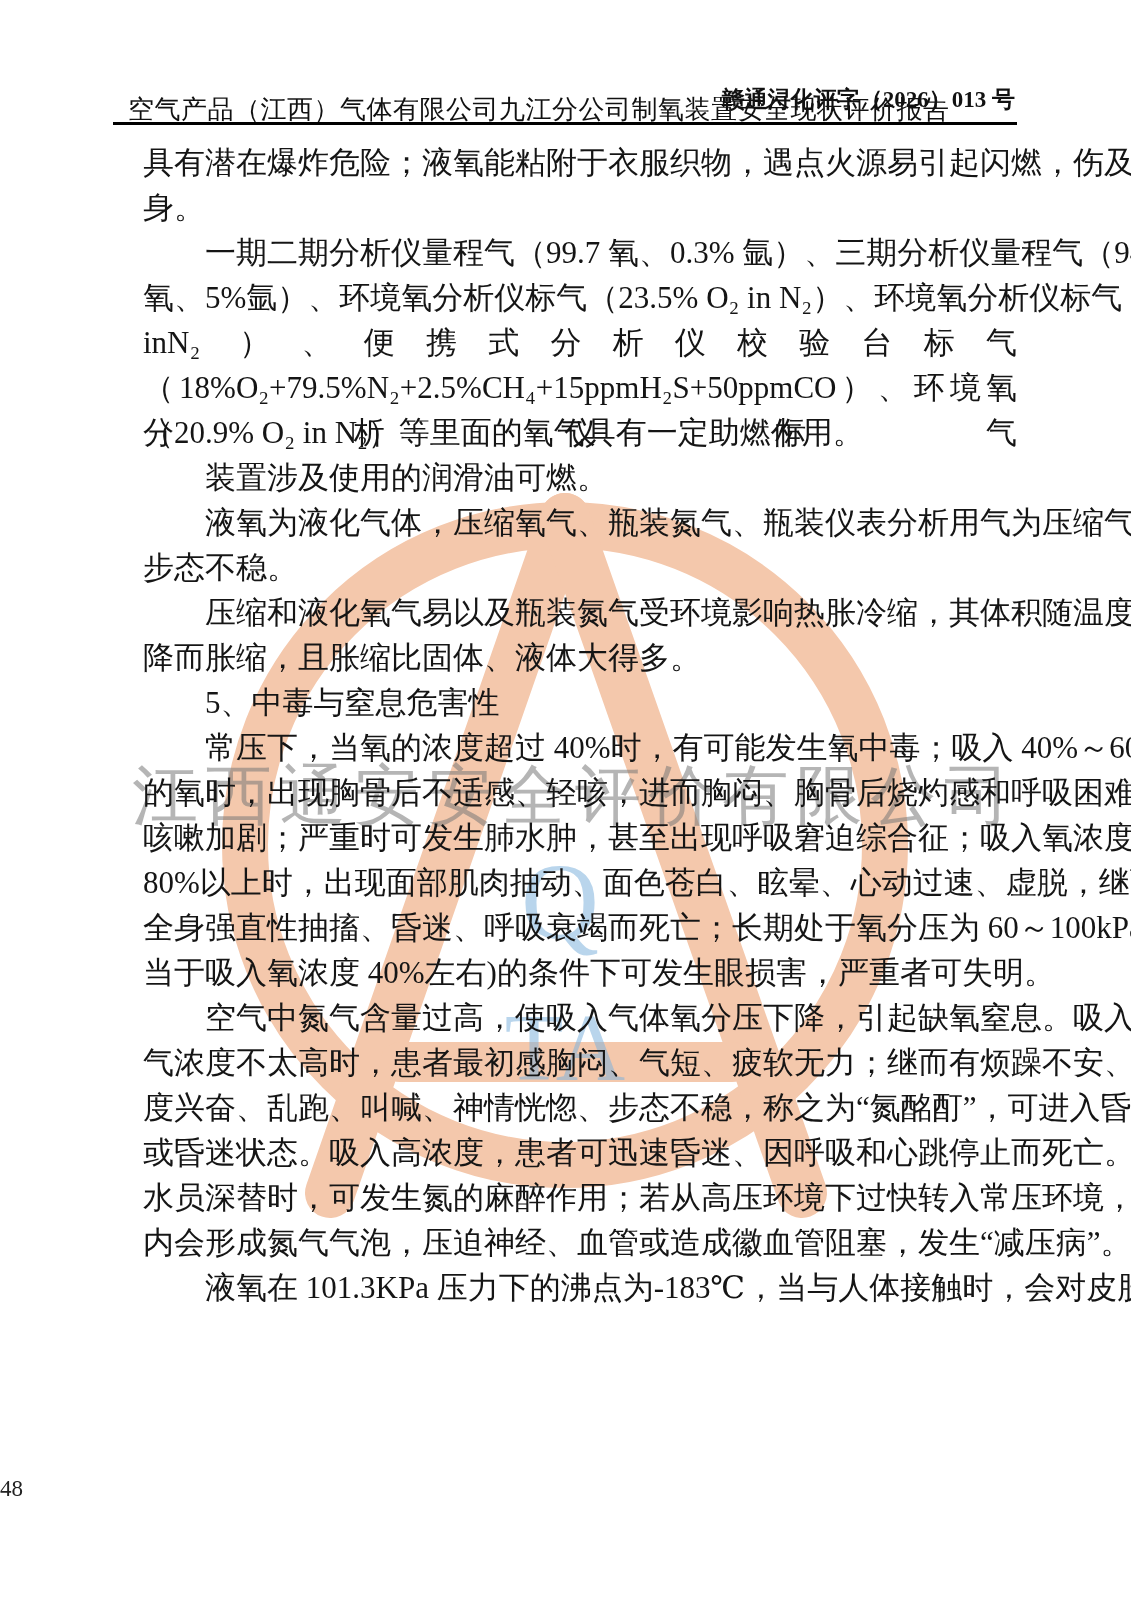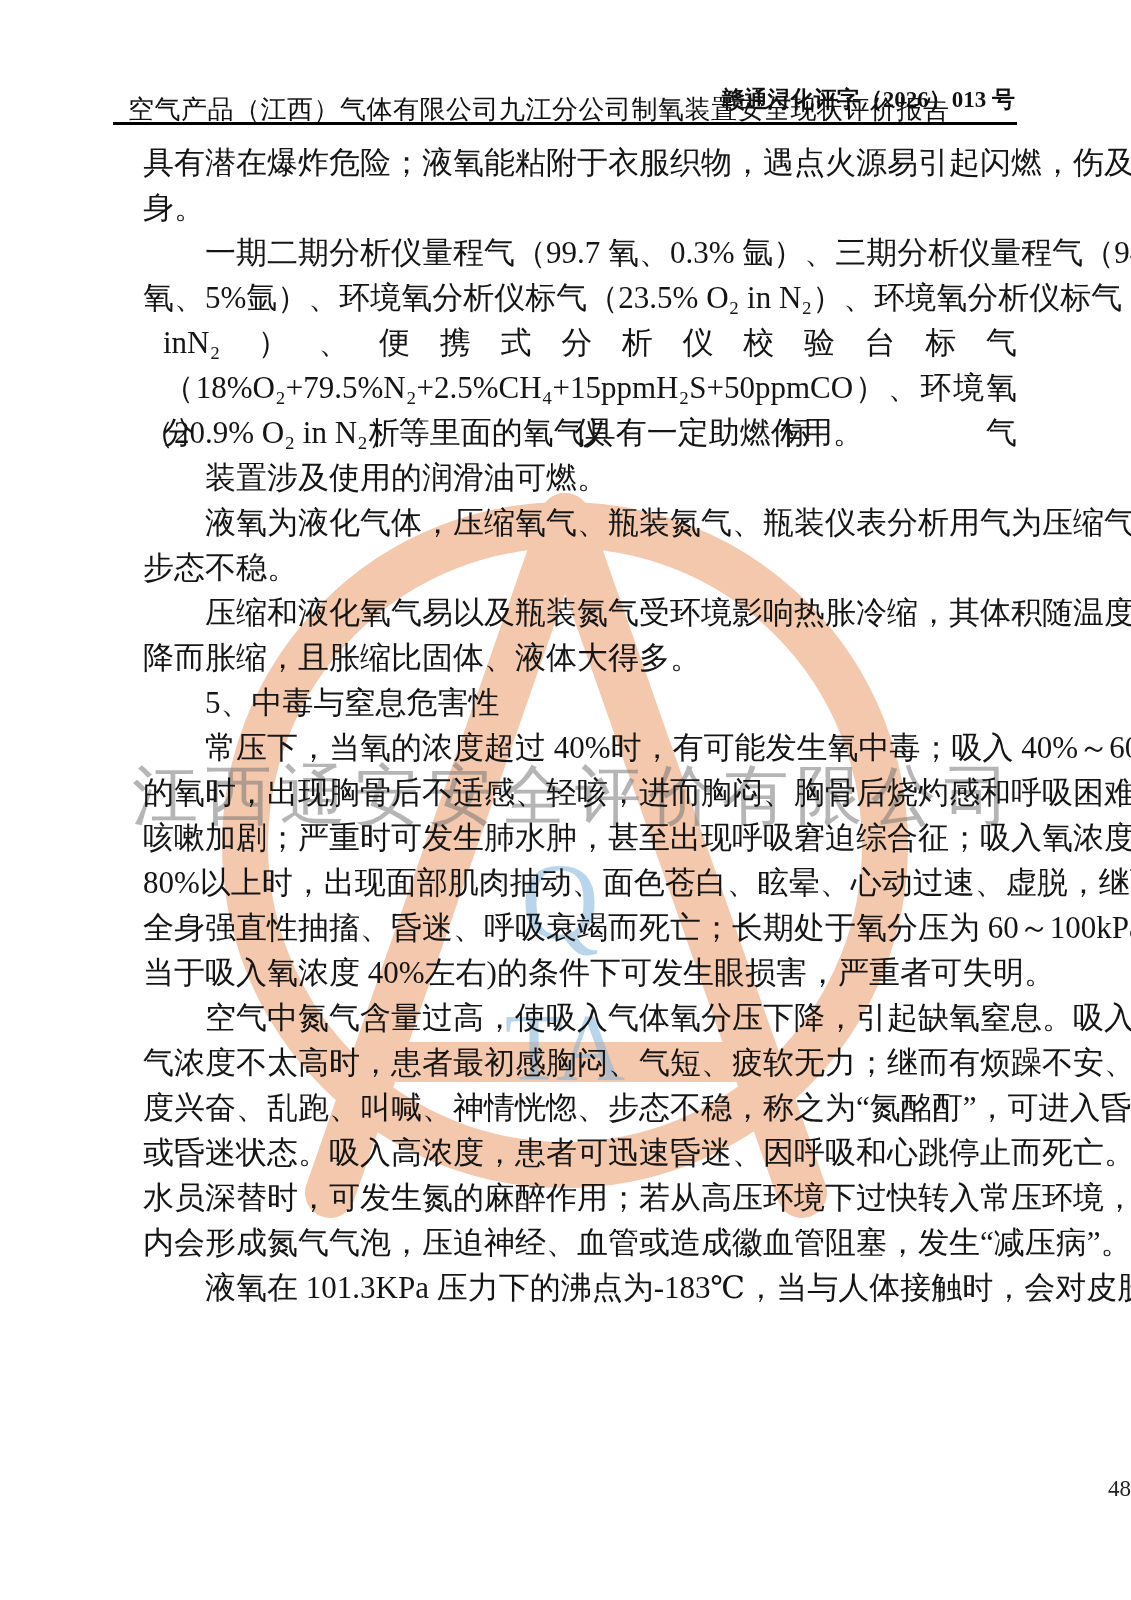--- a/index.html
+++ b/index.html
@@ -44,26 +44,26 @@
     z-index:1;
   }
   .line {
     height:45px; line-height:45px;
     font-size:31px;
     white-space:nowrap;
     color:#151515;
   }
   .line.stretch {
     white-space:normal;
-    text-align:justify; text-align-last:justify;margin-left:20px;
+    text-align:justify; text-align-last:justify;
   }
   
   .page-num {
     position:absolute; left:0; top:1476px; width:100%;
-    text-align:right; font-size:23px; color:#222;
+    text-align:left; font-size:23px; color:#222;
     z-index:1;
   }
 </style>
 </head>
 <body>
 
 <div class="page">
 
   <svg class="wm-svg" width="1131" height="1600" viewBox="0 0 1131 1600">
     <g stroke="#f4c8ac" fill="none">

